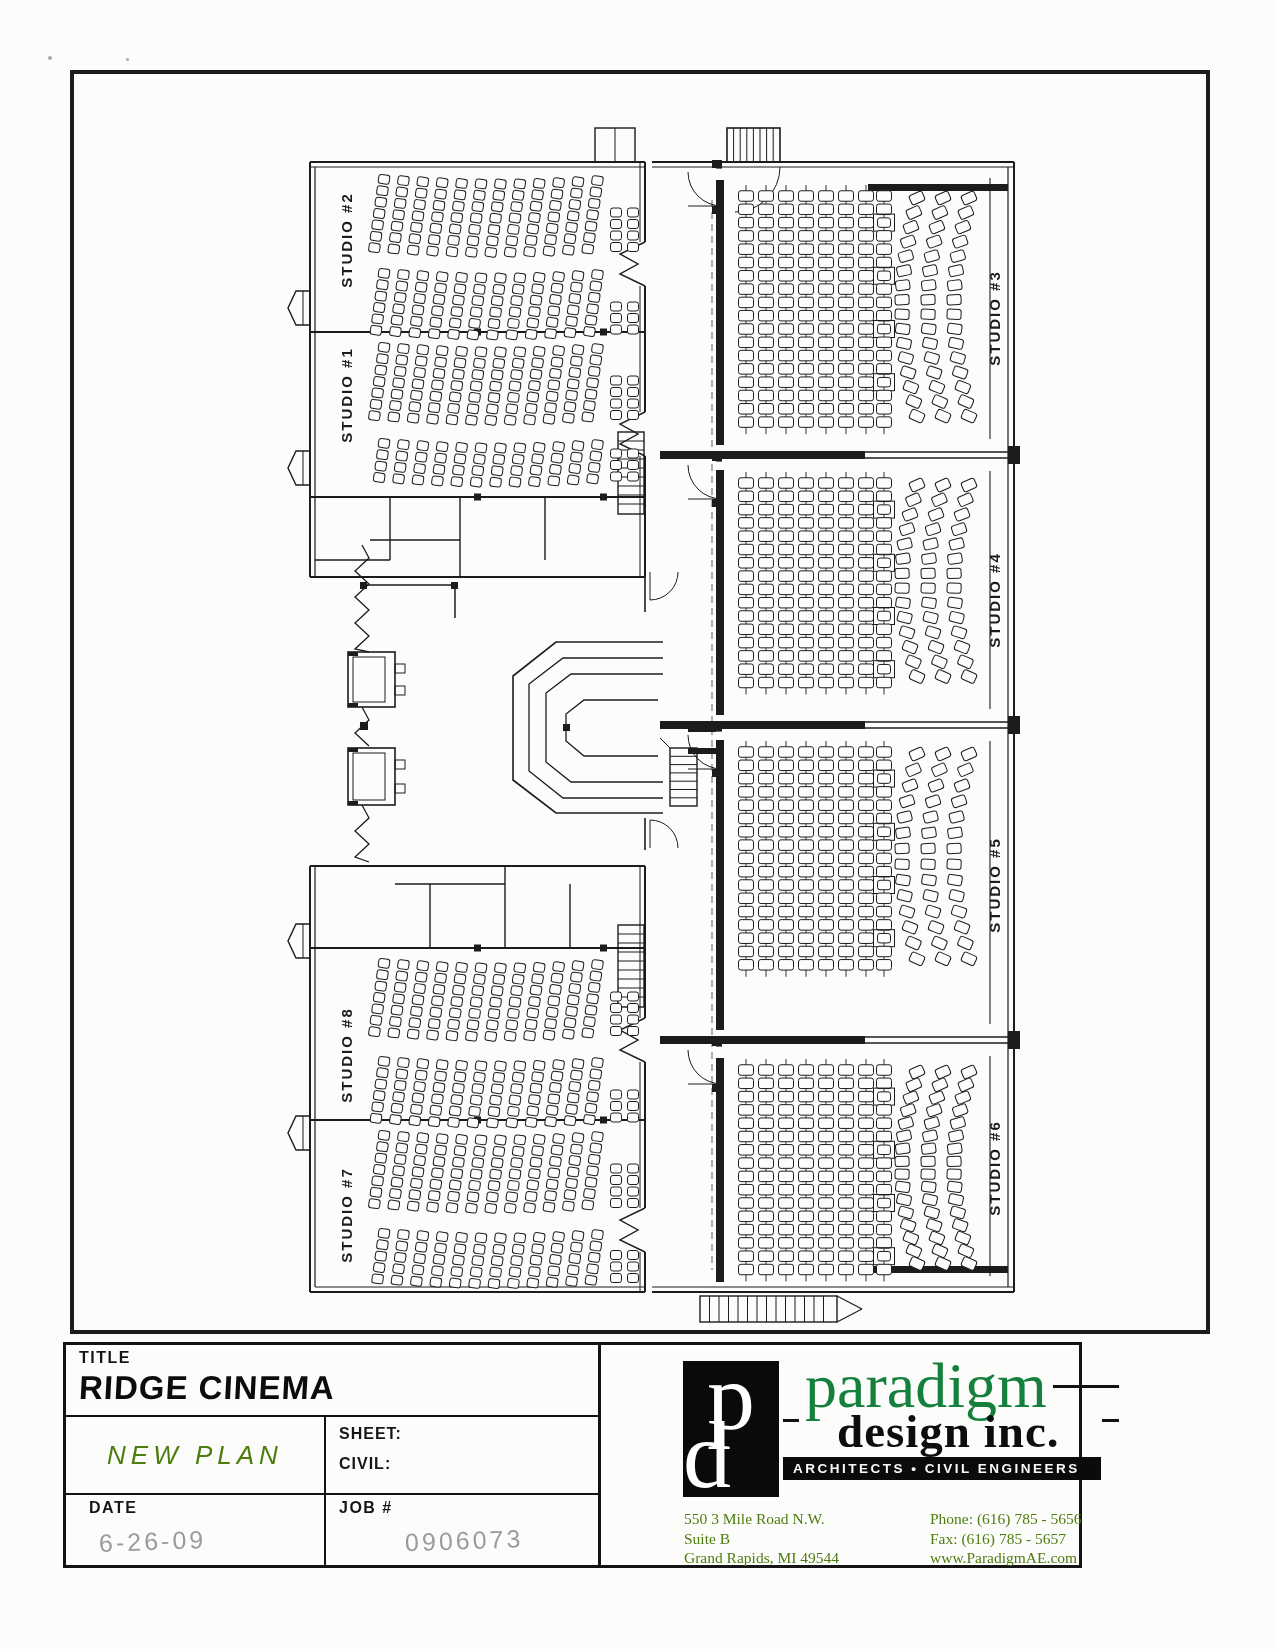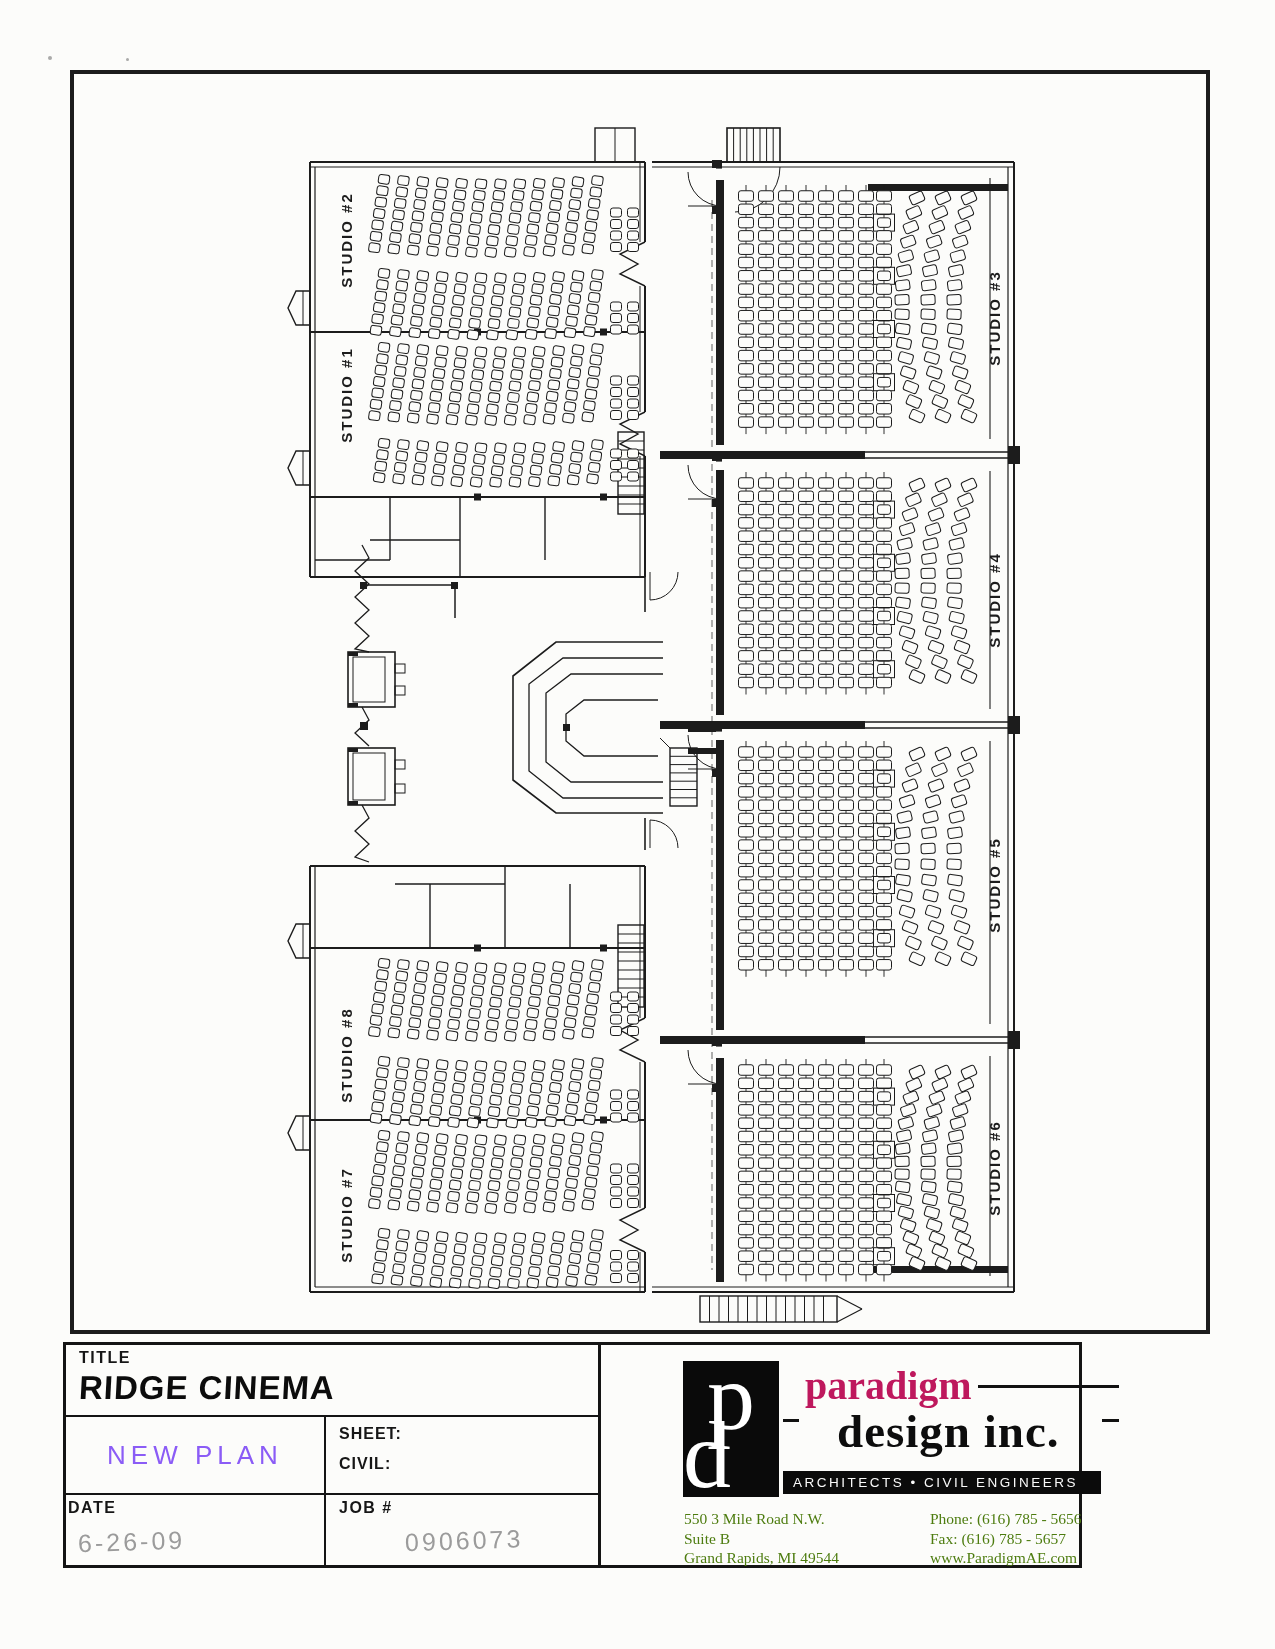--- a/index.html
+++ b/index.html
@@ -19,55 +19,55 @@
   .tb-right{flex:1;border-left:3px solid #141414;position:relative;box-sizing:border-box;}
   .tb-row1{height:72px;border-bottom:2.5px solid #141414;padding:4px 0 0 13px;box-sizing:border-box;}
   .tb-row2{height:78px;border-bottom:2.5px solid #141414;display:flex;box-sizing:border-box;}
   .tb-row3{flex:1;display:flex;box-sizing:border-box;}
   .lbl{font-size:16px;font-weight:bold;letter-spacing:1.5px;color:#161616;}
   .big-title{
     font-size:33px;font-weight:bold;letter-spacing:1px;color:#0c0c0c;
     transform:skewX(-3deg);margin-top:2px;
   }
   .cell-newplan{width:260px;border-right:2.5px solid #141414;display:flex;align-items:center;justify-content:center;box-sizing:border-box;}
-  .newplan{font-size:26px;letter-spacing:5px;color:#8b5cf6;}
+  .newplan{font-size:26px;letter-spacing:5px;color:#4d7c0f;font-style:italic;}
   .cell-sheet{flex:1;padding:8px 0 16px 13px;box-sizing:border-box;}
   .lbl2{font-size:16px;font-weight:bold;letter-spacing:1px;color:#161616;margin-bottom:12px;}
-  .cell-date{width:260px;border-right:2.5px solid #141414;padding:4px 0 0 2px;box-sizing:border-box;}
+  .cell-date{width:260px;border-right:2.5px solid #141414;padding:4px 0 0 23px;box-sizing:border-box;}
   .cell-job{flex:1;padding:4px 0 0 13px;box-sizing:border-box;}
   .hand{
     font-size:25px;color:#9b9b9b;letter-spacing:3px;margin:8px 0 0 10px;
     transform:rotate(-2deg);font-weight:normal;
   }
   .hand-job{margin-left:66px;}
   
   .logo-row{position:absolute;left:82px;top:16px;display:flex;}
   .monogram{
     width:96px;height:136px;background:#0a0a0a;position:relative;overflow:hidden;flex:none;
   }
   .monogram span{position:absolute;color:#fff;font-family:"Liberation Serif",serif;font-size:96px;line-height:1;}
   .mono-p{left:24px;top:-12px;}
   .mono-d{left:0px;top:46px;}
   .firm-names{margin-left:4px;width:336px;}
   .firm-line1-wrap{display:flex;align-items:flex-start;}
   .firm-line1{
-    font-family:"Liberation Serif",serif;font-weight:bold;font-size:40px;line-height:50px;
-    color:#be185d;padding-left:22px;letter-spacing:0px;
+    font-family:"Liberation Serif",serif;font-weight:normal;font-size:64px;line-height:50px;
+    color:#15803d;padding-left:22px;letter-spacing:0px;
   }
   .rule-r{flex:1;height:3px;background:#111;margin-top:24px;margin-left:6px;}
   .firm-line2-wrap{display:flex;align-items:flex-start;margin-top:-4px;gap:36px;}
   .rule-l{width:16px;height:3px;background:#111;margin-top:12px;}
   .rule-l2{flex:1;height:3px;background:#111;margin-top:12px;margin-left:4px;}
   .firm-line2{
     font-family:"Liberation Serif",serif;font-weight:bold;font-size:47px;line-height:48px;
     color:#0d0d0d;letter-spacing:1px;padding:0 2px;
   }
   .tagline{
-    background:#0b0b0b;color:#fafafa;font-size:13.5px;font-weight:normal;
-    letter-spacing:2.5px;padding:4px 8px 4px 10px;margin-top:16px;width:318px;box-sizing:border-box;
+    background:#0b0b0b;color:#fafafa;font-size:13.5px;font-weight:bold;
+    letter-spacing:2.5px;padding:4px 8px 4px 10px;margin-top:2px;width:318px;box-sizing:border-box;
     white-space:nowrap;
   }
   .addr-row{position:absolute;left:83px;top:164px;display:flex;width:505px;}
   .addr-col{width:246px;}
   .contact-col{flex:1;}
   .addr-col div,.contact-col div{
     font-family:"Liberation Serif",serif;font-size:15.5px;line-height:19.5px;color:#4d7c0f;
   }
   .speck{position:absolute;border-radius:50%;background:#666;opacity:.55;}
 </style>

